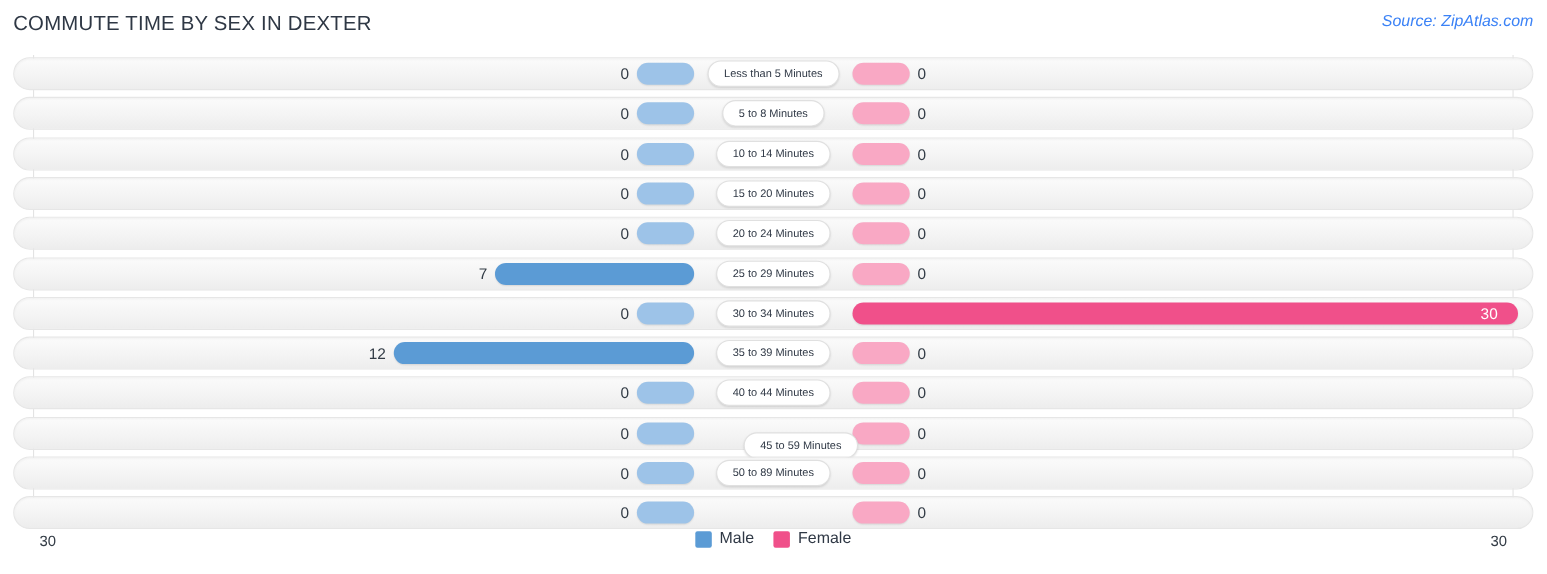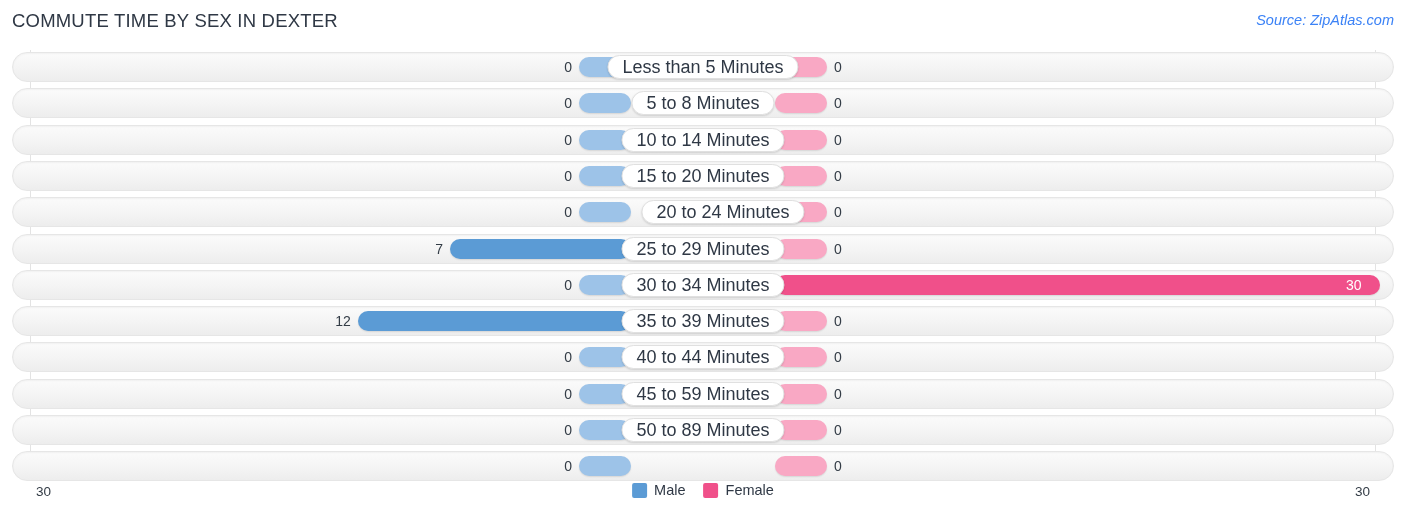--- a/index.html
+++ b/index.html
@@ -116,21 +116,21 @@
   
   .label-pill {
     position: absolute;
     top: 3px;
     height: 24px;
     line-height: 23px;
     background: #ffffff;
     border-radius: 13px;
     border: 1px solid #e0e0e0;
     box-shadow: 0 1px 2px rgba(0,0,0,.13);
-    font-size: 18px;
+    font-size: 10px;
     color: #2f3845;
     text-align: center;
     white-space: nowrap;
     padding: 0 14px;
     transform: translateX(-50%);
     left: 703px;
   }
 
   
   .footer {
@@ -216,21 +216,21 @@
           <div class="bar female" style="left: 763px; width: 52px;"></div>
           <div class="val female" style="left: 822px;">0</div>
           <div class="label-pill" style="left: 691px;">15 to 20 Minutes</div>
         </div>
         <div class="row" style="top: 153.2px;">
           <div class="track"></div>
           <div class="bar male" style="right: 763px; width: 52px;"></div>
           <div class="val male" style="right: 822px;">0</div>
           <div class="bar female" style="left: 763px; width: 52px;"></div>
           <div class="val female" style="left: 822px;">0</div>
-          <div class="label-pill" style="left: 711px;">20 to 24 Minutes</div>
+          <div class="label-pill" style="left: 691px;">20 to 24 Minutes</div>
         </div>
         <div class="row" style="top: 189.5px;">
           <div class="track"></div>
           <div class="bar male hi" style="right: 763px; width: 181.033px;"></div>
           <div class="val male" style="right: 951.033px;">7</div>
           <div class="bar female" style="left: 763px; width: 52px;"></div>
           <div class="val female" style="left: 822px;">0</div>
           <div class="label-pill" style="left: 691px;">25 to 29 Minutes</div>
         </div>
         <div class="row" style="top: 225.8px;">
@@ -256,21 +256,21 @@
           <div class="bar female" style="left: 763px; width: 52px;"></div>
           <div class="val female" style="left: 822px;">0</div>
           <div class="label-pill" style="left: 691px;">40 to 44 Minutes</div>
         </div>
         <div class="row" style="top: 334.7px;">
           <div class="track"></div>
           <div class="bar male" style="right: 763px; width: 52px;"></div>
           <div class="val male" style="right: 822px;">0</div>
           <div class="bar female" style="left: 763px; width: 52px;"></div>
           <div class="val female" style="left: 822px;">0</div>
-          <div class="label-pill" style="left: 691px;">45 to 59 Minutes</div>
+          <div class="label-pill" style="left: 716px; margin-top: 11px;">45 to 59 Minutes</div>
         </div>
         <div class="row" style="top: 371px;">
           <div class="track"></div>
           <div class="bar male" style="right: 763px; width: 52px;"></div>
           <div class="val male" style="right: 822px;">0</div>
           <div class="bar female" style="left: 763px; width: 52px;"></div>
           <div class="val female" style="left: 822px;">0</div>
           <div class="label-pill" style="left: 691px;">50 to 89 Minutes</div>
         </div>
         <div class="row" style="top: 407.3px;">

